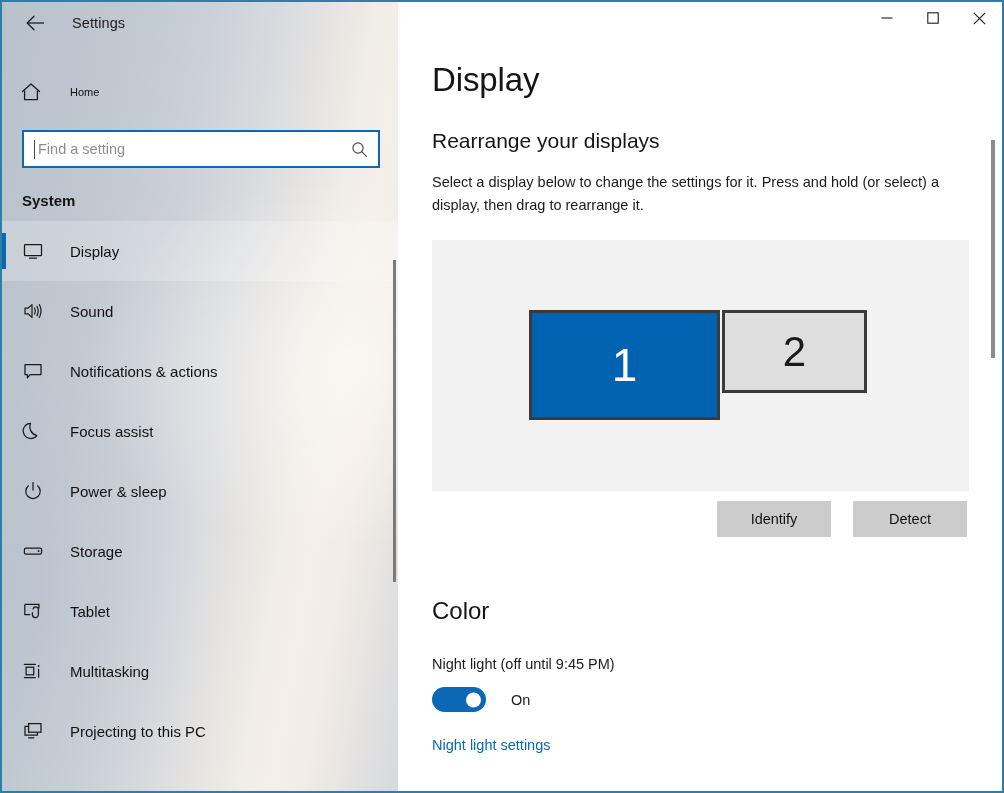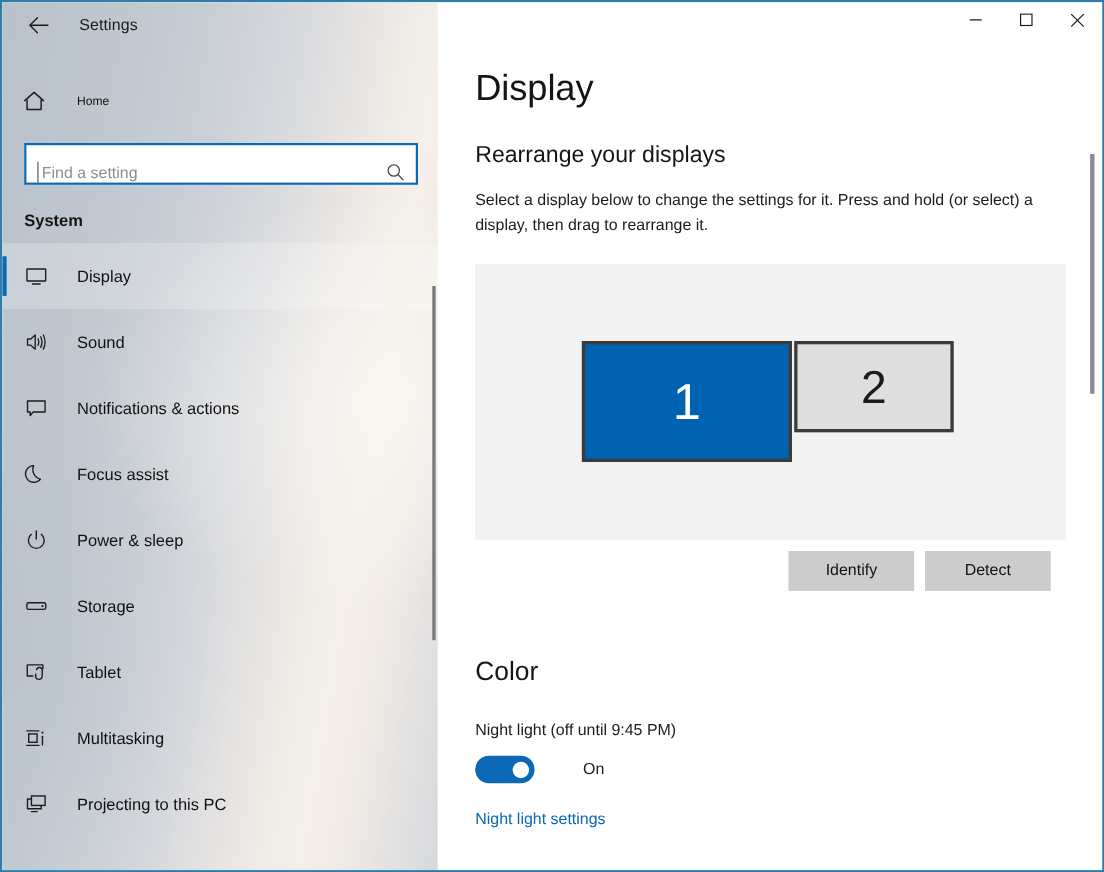--- a/index.html
+++ b/index.html
@@ -142,21 +142,21 @@
     margin-left: 14px;
   }
 
   
   .search-wrap {
     margin: 14px 18px 0 20px;
     height: 38px;
     border: 2px solid #0A68B5;
     background: #ffffff;
     display: flex;
-    align-items: flex-end;
+    align-items: center;
     padding: 0 6px 0 10px;
   }
   .search-caret {
     width: 1px;
     height: 19px;
     background: #4a4a4a;
     margin-right: 1px;
     flex: 0 0 auto;
   }
   .search-input {
@@ -313,21 +313,21 @@
     width: 145px;
     height: 83px;
     background: #dedede;
     z-index: 1;
   }
   .monitor.secondary .monitor-num { color: #1b1b1b; font-size: 42px; }
 
   
   .button-row {
     display: flex;
-    gap: 10px;
+    gap: 22px;
     margin-top: 10px;
     padding-left: 285px;
   }
   .std-button {
     width: 114px;
     height: 36px;
     background: #cccccc;
     border: 1px solid #cccccc;
     font-family: "Liberation Sans", sans-serif;
     font-size: 14.5px;
@@ -349,21 +349,20 @@
   .nightlight-label {
     font-size: 14.5px;
     color: #1b1b1b;
     margin-top: 31px;
   }
 
   .toggle-row {
     display: flex;
     align-items: center;
     margin-top: 15px;
-    gap: 19px;
   }
   .toggle {
     width: 54px;
     height: 25px;
     border-radius: 13px;
     background: #0A68B5;
     position: relative;
     cursor: default;
     flex: 0 0 auto;
   }

